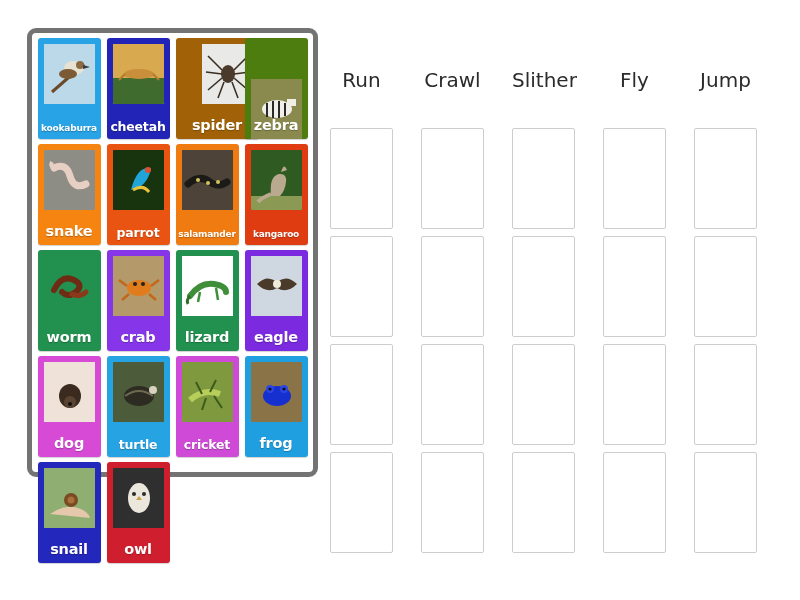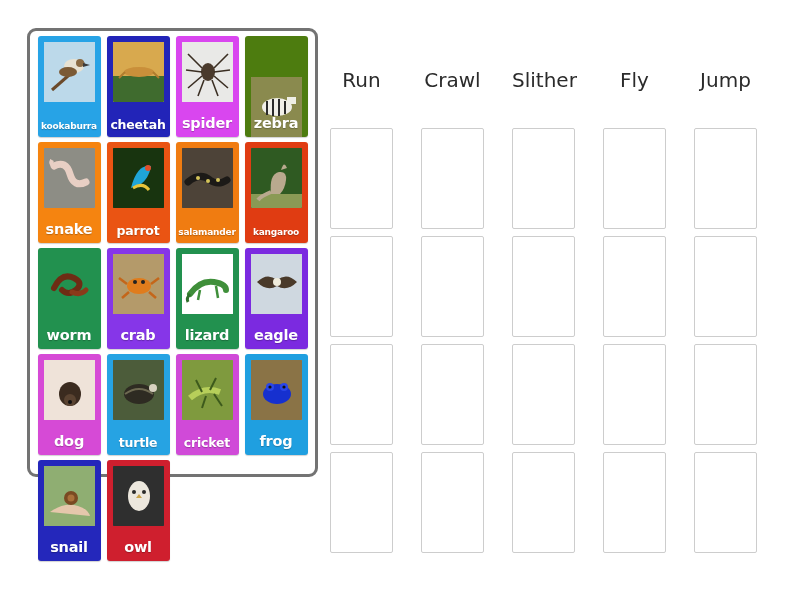--- a/index.html
+++ b/index.html
@@ -17,21 +17,21 @@
   }
 
   
   #tile-tray {
     position: absolute;
     left: 27px;
     top: 28px;
     width: 291px;
     height: 449px;
     box-sizing: border-box;
-    border: 3px solid #737373;
+    border: 5px solid #737373;
     border-radius: 9px;
     background: #ffffff;
     padding: 5px 5px;
   }
   .tile-grid {
     display: grid;
     grid-template-columns: repeat(4, 63px);
     grid-auto-rows: 101px;
     column-gap: 6px;
     row-gap: 5px;
@@ -144,21 +144,21 @@
           <svg viewBox="0 0 51 60" preserveAspectRatio="none">
             <rect width="51" height="60" fill="#d8a94e"></rect>
             <rect width="51" height="34" fill="#d8a94e"></rect>
             <rect y="34" width="51" height="26" fill="#3f6b2e"></rect>
             <ellipse cx="26" cy="30" rx="15" ry="5" fill="#c98f3a"></ellipse>
             <path d="M12 30 L6 36 M40 30 L46 36" stroke="#b07c2e" stroke-width="2"></path>
           </svg>
         </div>
         <div class="tile-label sz-md">cheetah</div>
       </div>
-      <div class="tile" style="background: #d946ef;">
+      <div class="tile" style="background: #a16207; padding-left: 20px;">
         <div class="thumb">
           <svg viewBox="0 0 51 60" preserveAspectRatio="none">
             <rect width="51" height="60" fill="#e9e9e7"></rect>
             <rect width="51" height="60" fill="#e9e9e7"></rect>
             <ellipse cx="26" cy="30" rx="7" ry="9" fill="#4a3a2c"></ellipse>
             <g stroke="#3a2e22" stroke-width="1.6" fill="none">
               <path d="M20 26 L6 12"></path>
               <path d="M20 30 L4 28"></path>
               <path d="M20 34 L6 46"></path>
               <path d="M22 38 L16 54"></path>

